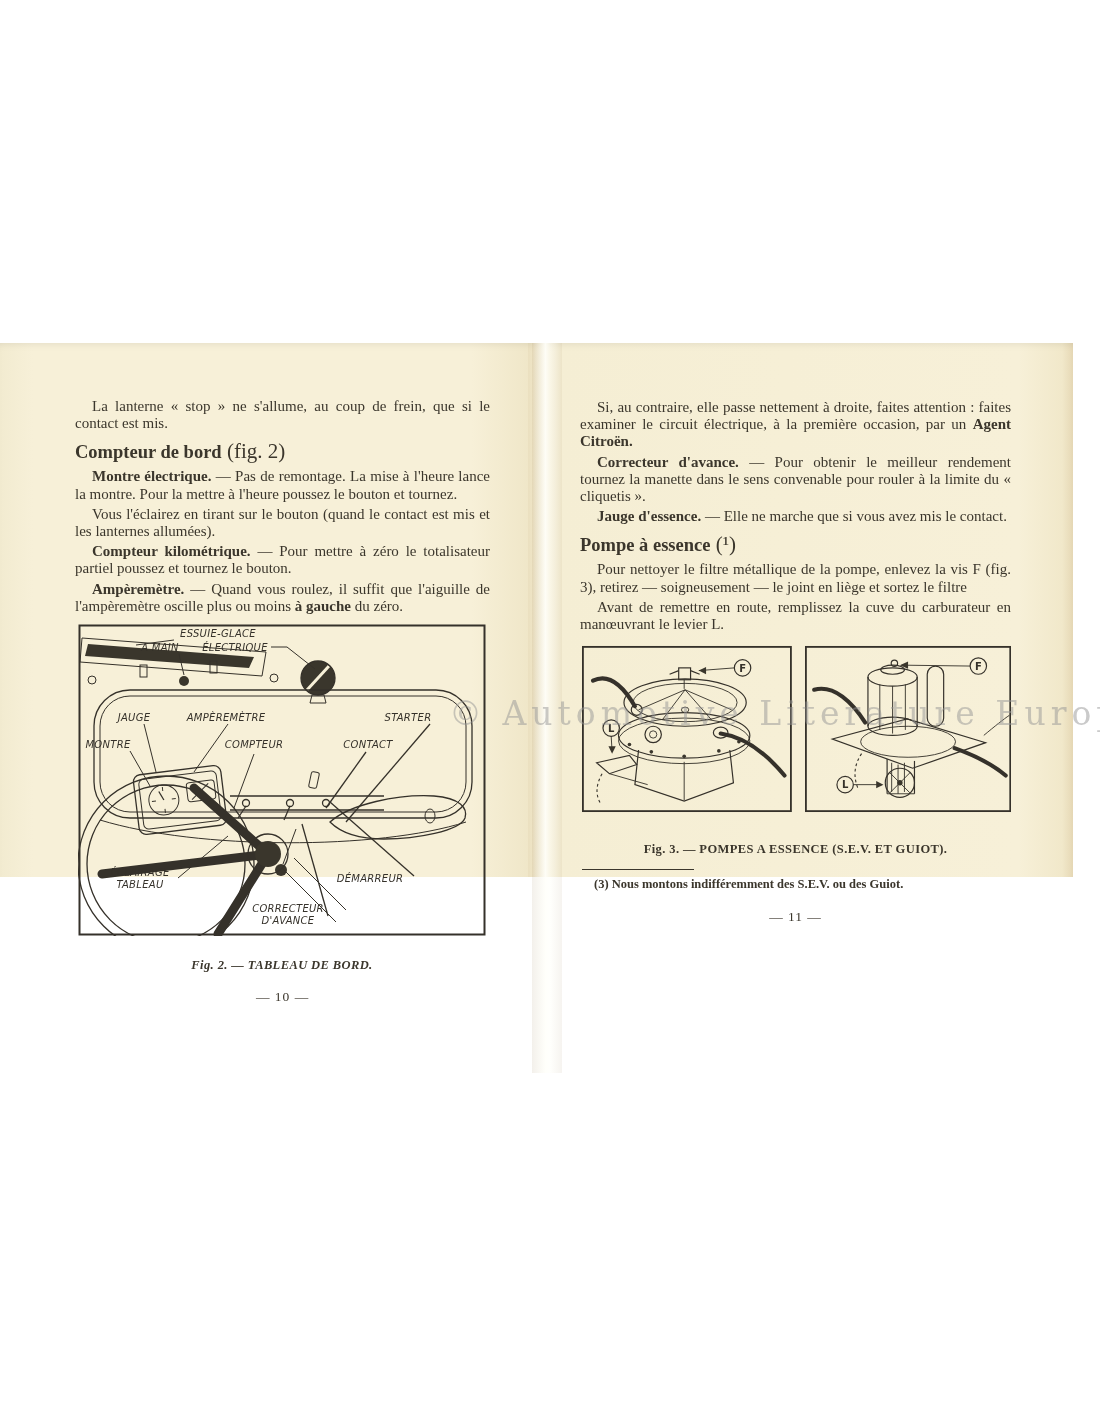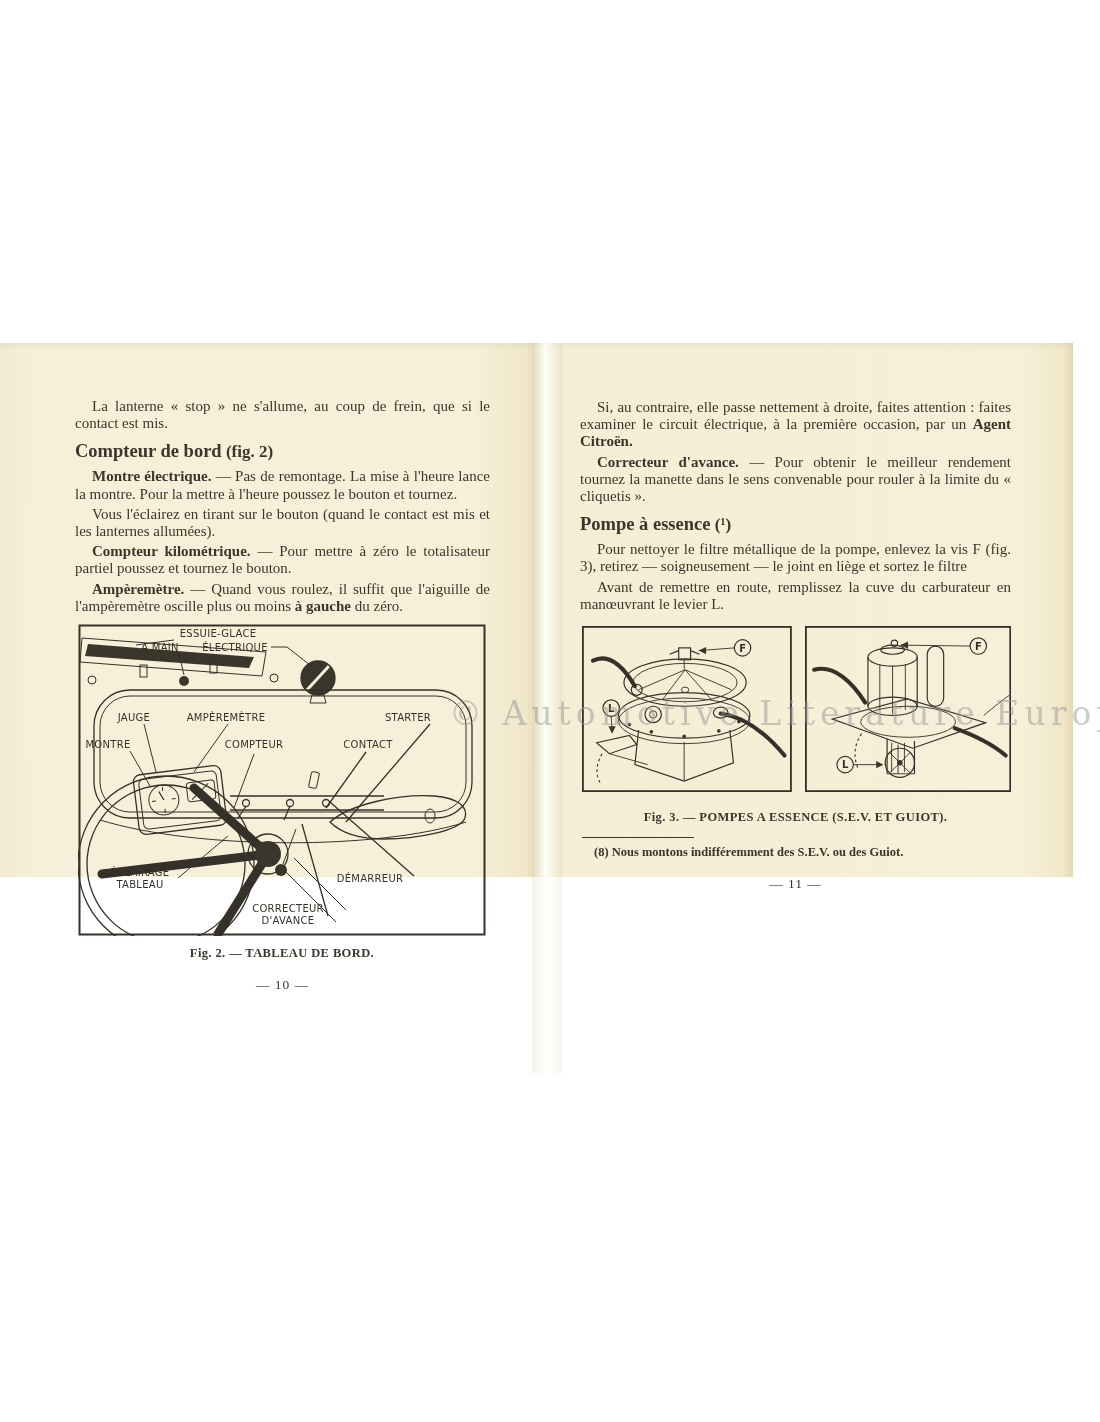--- a/index.html
+++ b/index.html
@@ -21,23 +21,23 @@
   .gutter{
     position:absolute;top:343px;left:532px;width:30px;height:730px;z-index:3;pointer-events:none;
     background:linear-gradient(90deg,rgba(140,110,60,0.10) 0%,rgba(255,255,250,0.9) 45%,rgba(255,255,250,0.55) 60%,rgba(140,110,60,0.08) 100%);
   }
   .col{position:absolute;text-align:justify;font-size:15px;line-height:17.2px;}
   .col-left{left:75px;top:55px;width:415px;}
   .col-right{left:52px;top:56px;width:431px;}
   p.para{margin:0 0 3px 0;text-indent:17px;}
   .b{font-weight:bold;}
   h2.head{font-size:18.5px;line-height:20px;margin:9px 0 6px 0;text-align:left;text-indent:0;font-weight:bold;}
-  h2.head .suffix{font-weight:bold;font-size:17px;}
-  .fig2-wrap{margin:9px 0 0 3px;width:408px;}
-  .fig-caption{text-align:center;font-weight:bold;font-size:12.5px;letter-spacing:0.4px;margin-top:9px;text-indent:0;}
+  h2.head .suffix{font-weight:normal;font-size:21px;}
+  .fig2-wrap{margin:9px 0 0 3px;width:408px;font-style:italic;}
+  .fig-caption{text-align:center;font-weight:bold;font-size:12.5px;letter-spacing:0.4px;margin-top:21px;text-indent:0;}
   .page-num{text-align:center;font-size:13.5px;margin-top:14px;letter-spacing:1px;}
   .figrow{display:flex;gap:13px;margin:5px 0 0 2px;}
   .footnote-rule{width:112px;border:none;border-top:1.4px solid #3b362c;margin:11px 0 6px 2px;}
   .footnote{font-size:12.5px;font-weight:bold;text-align:left;text-indent:14px;margin:0;}
   svg{display:block;}
   svg .frame{fill:none;stroke:#35312a;stroke-width:2;}
   svg .ln{fill:none;stroke:#35312a;stroke-width:1.3;}
   svg .thin{fill:none;stroke:#35312a;stroke-width:1;}
   svg .thick{fill:none;stroke:#35312a;stroke-width:4.5;stroke-linecap:round;}
   svg .spoke{stroke:#35312a;stroke-width:9;stroke-linecap:round;}
@@ -152,20 +152,21 @@
       <div class="fig-caption">Fig. 2. — TABLEAU DE BORD.</div>
     </div>
     <div class="page-num">— 10 —</div>
   </div>
 </div>
 
 <div class="page page-right">
   <div class="col col-right">
     <p class="para"><span>Si, au contraire, elle passe nettement à droite, faites attention : faites examiner le circuit électrique, à la première occasion, par un </span><span class="b">Agent Citroën.</span></p>
     <p class="para"><span class="b">Correcteur d'avance.</span><span> — Pour obtenir le meilleur rendement tournez la manette dans le sens convenable pour rouler à la limite du « cliquetis ».</span></p>
+    <p class="para"><span class="b">Jauge d'essence.</span><span> — Elle ne marche que si vous avez mis le contact.</span></p>
     <h2 class="head"><span>Pompe à essence</span><span class="suffix"> (¹)</span></h2>
     <p class="para"><span>Pour nettoyer le filtre métallique de la pompe, enlevez la vis F (fig. 3), retirez — soigneusement — le joint en liège et sortez le filtre</span></p>
     <p class="para"><span>Avant de remettre en route, remplissez la cuve du carburateur en manœuvrant le levier L.</span></p>
 
     <div class="figrow">
 
       <svg viewBox="0 0 230 182" width="230" height="182">
         <rect class="frame" x="1" y="1" width="228" height="180"></rect>
         <ellipse class="ln" cx="113" cy="62" rx="67" ry="26" fill="none"></ellipse>
         <ellipse class="thin" cx="113" cy="62" rx="57" ry="21" fill="none"></ellipse>
@@ -238,19 +239,19 @@
         <circle class="dark" cx="104" cy="150" r="3"></circle>
         <circle class="ln" cx="44" cy="152" r="9" fill="none"></circle>
         <text class="cl" x="44" y="156">L</text>
         <line class="thin" x1="53" y1="152" x2="84" y2="152"></line>
         <polygon class="dark" points="86,152 78,148 78,156"></polygon>
         <path class="dash" d="M62,118 Q50,136 58,156"></path>
       </svg>
     </div>
     <div class="fig-caption">Fig. 3. — POMPES A ESSENCE (S.E.V. ET GUIOT).</div>
     <hr class="footnote-rule">
-    <p class="footnote">(8) Nous montons indifféremment des S.E.V. ou des Guiot.</p>
+    <p class="footnote">(3) Nous montons indifféremment des S.E.V. ou des Guiot.</p>
     <div class="page-num">— 11 —</div>
   </div>
 </div>
 
 <div class="gutter"></div>
 <div class="watermark">© Automotive Literature Europe</div>
 
 </body></html>

